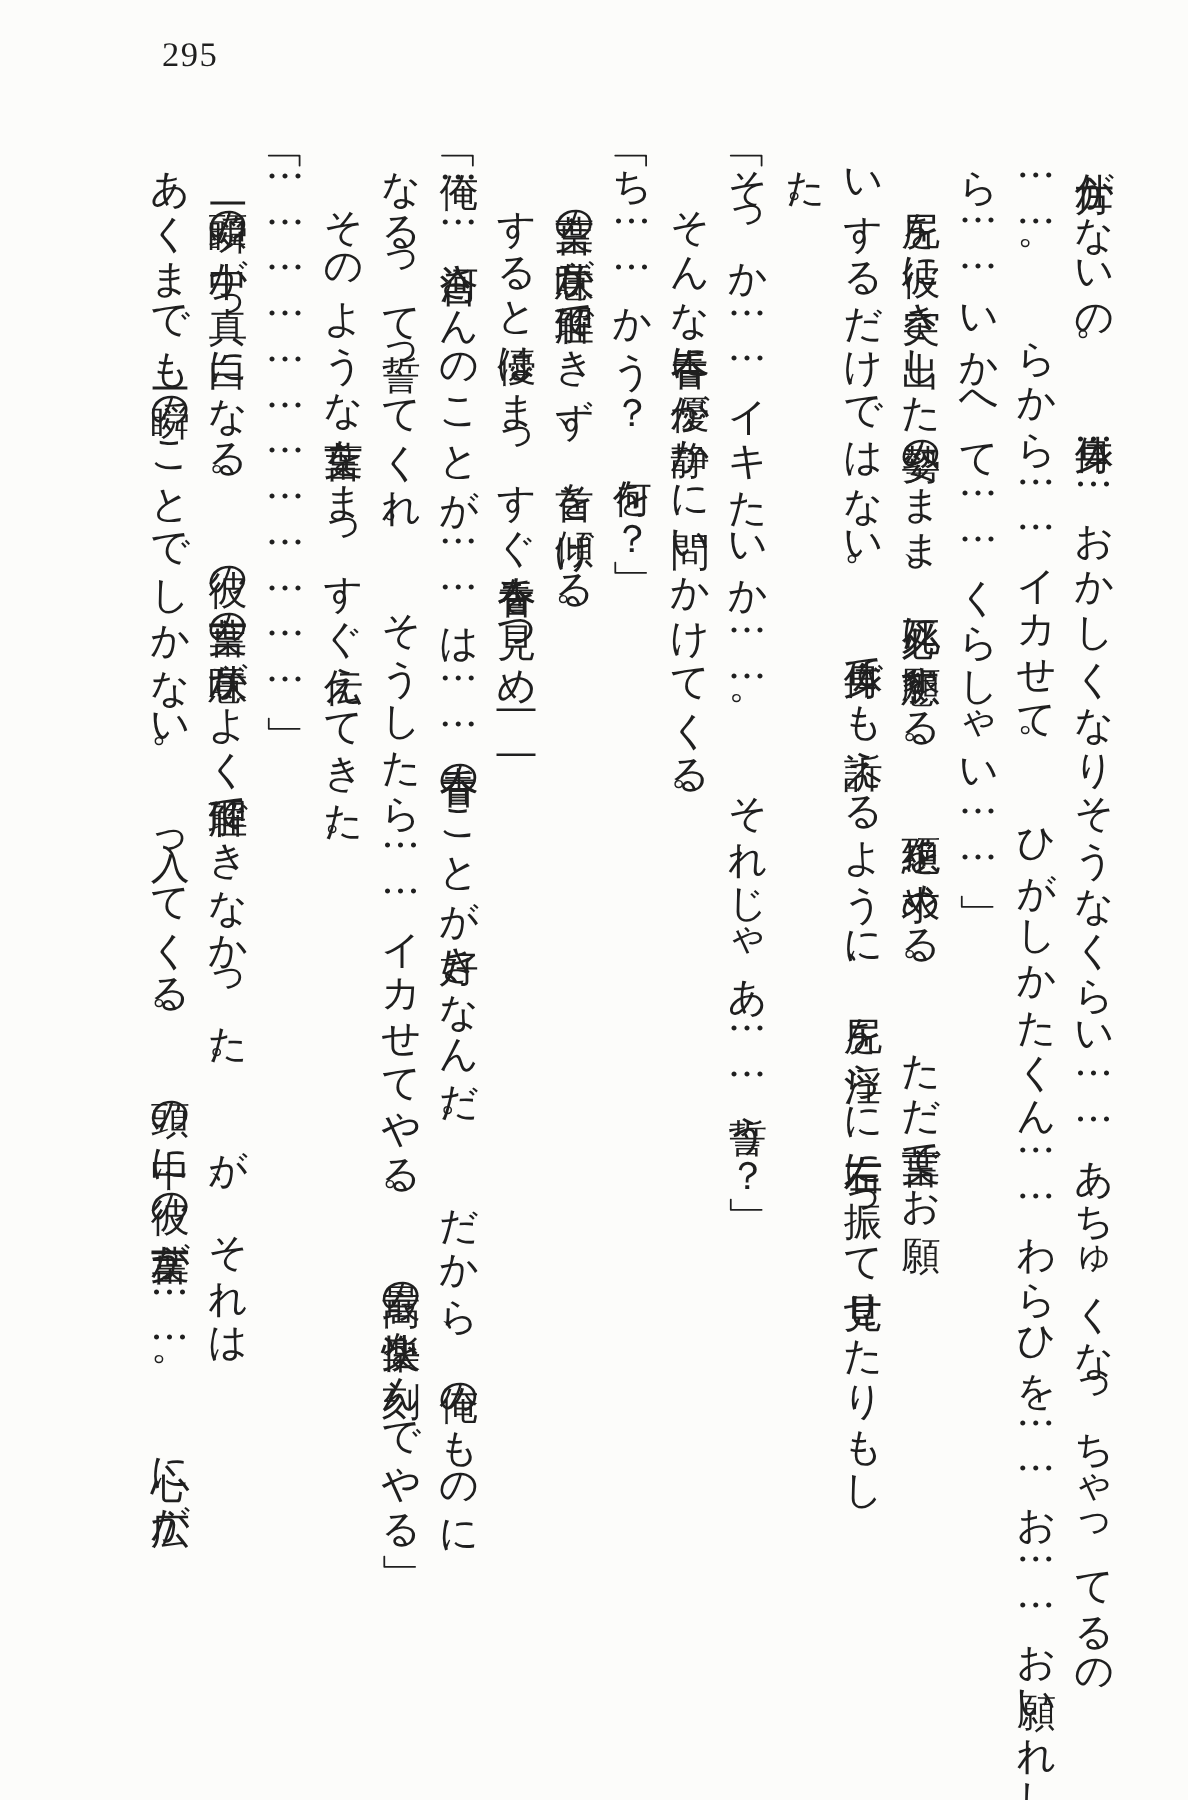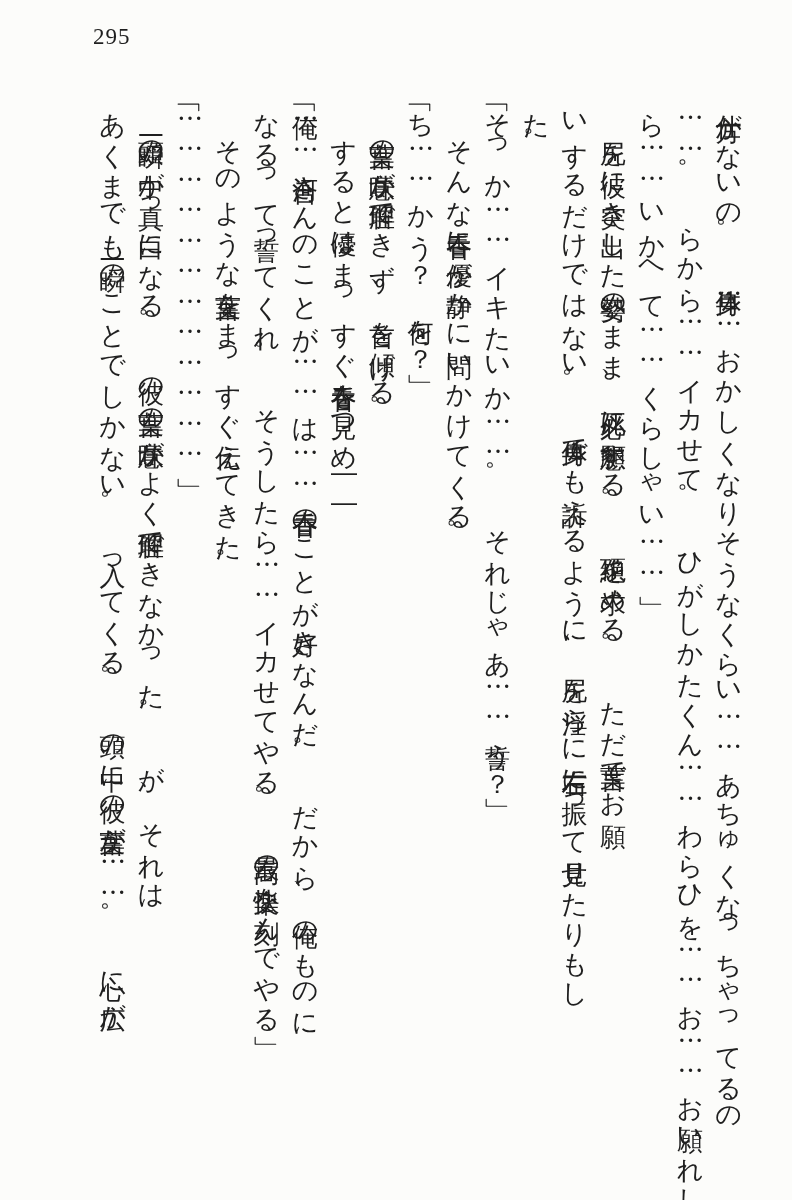--- a/index.html
+++ b/index.html
@@ -16,21 +16,21 @@
     position: relative;
     width: 792px;
     height: 1200px;
     background: var(--bg);
     overflow: hidden;
     font-family: "DejaVu Serif", "Liberation Serif", serif;
   }
   .page-number {
     position: absolute;
     top: 24px;
-    left: 93px;
+    left: 108px;
     font-size: 23px;
     letter-spacing: 1px;
     color: var(--text);
     font-family: "Liberation Serif", "DejaVu Serif", serif;
   }
   .text-block {
     position: absolute;
     top: 95px;
     right: 44px;
     height: 1048px;

